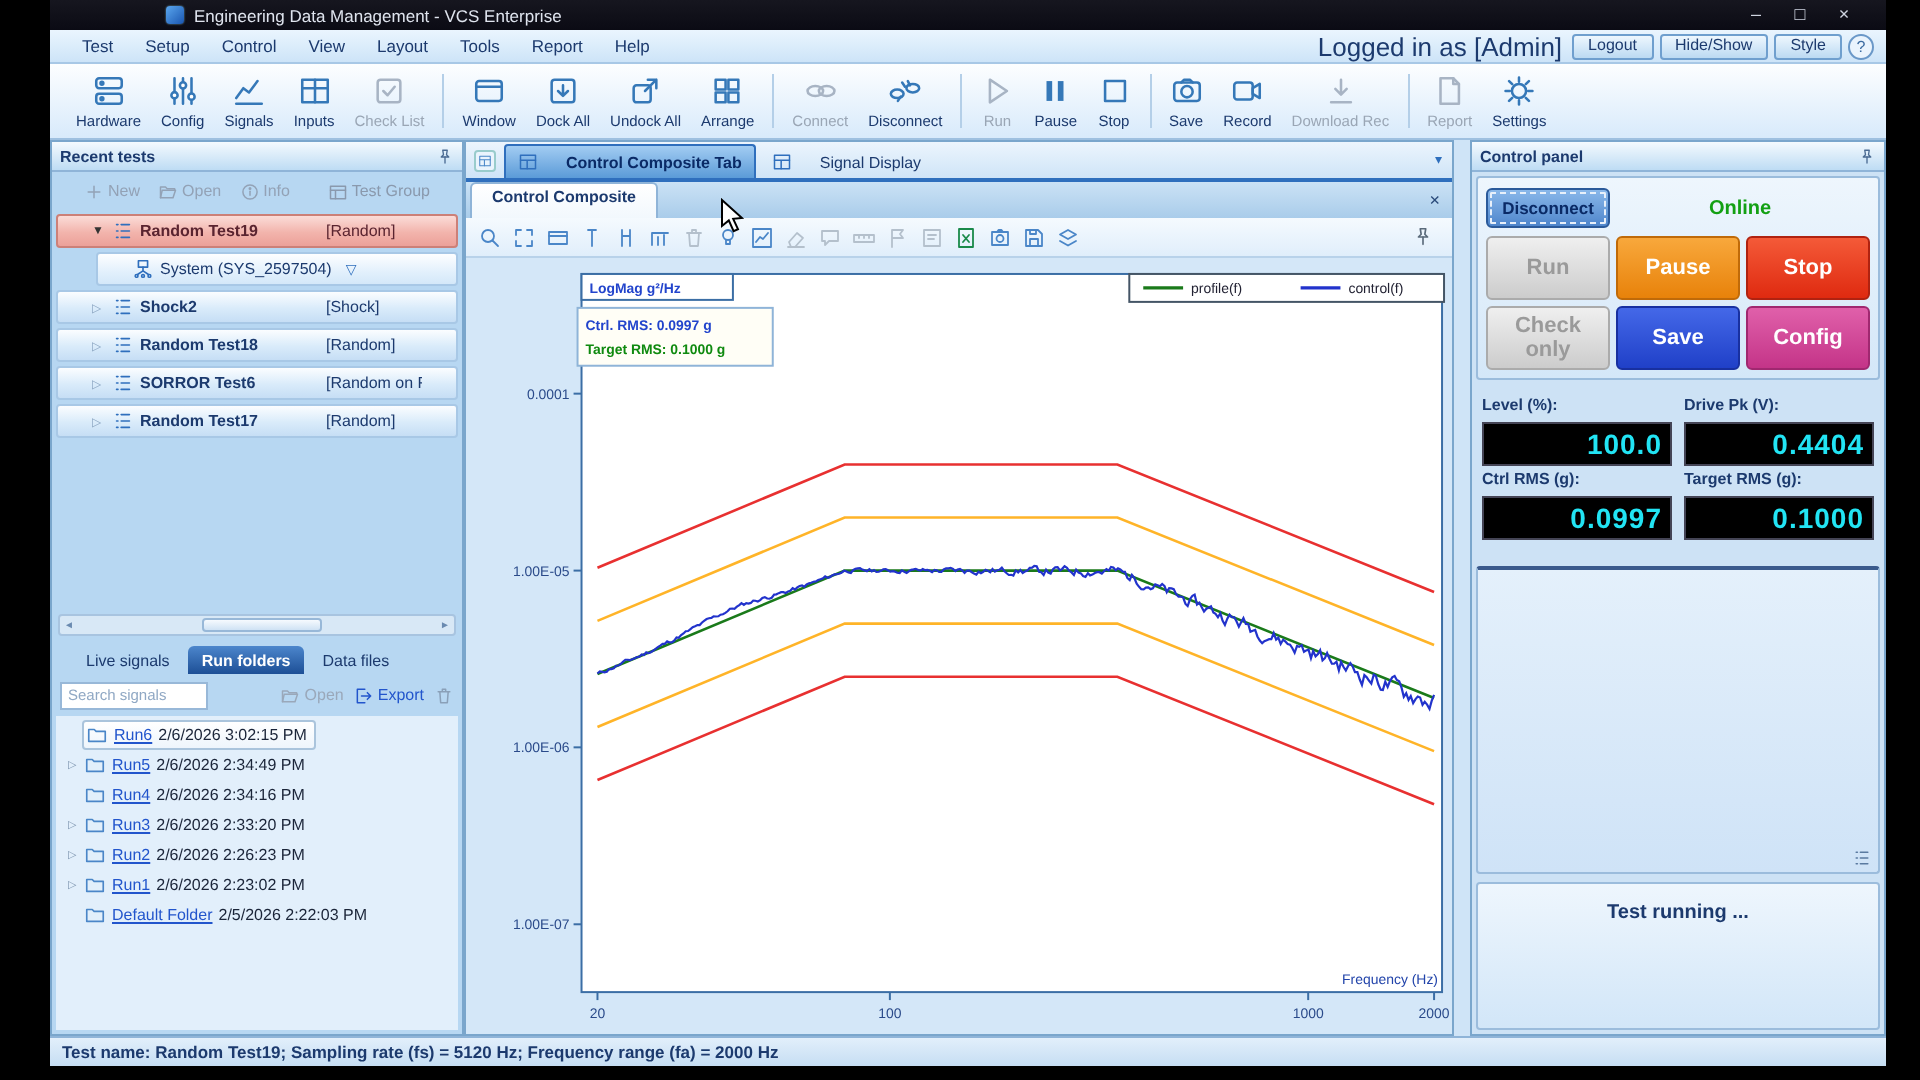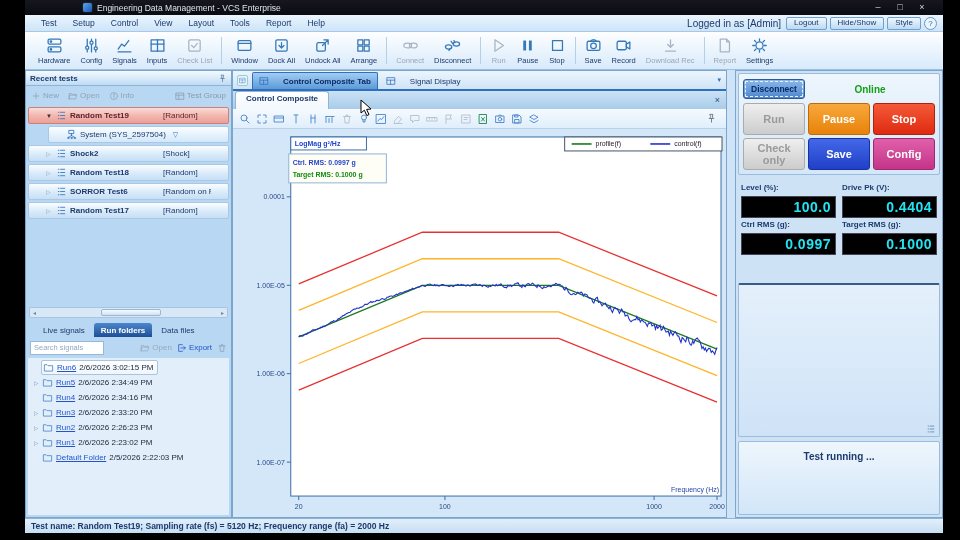--- a/index.html
+++ b/index.html
@@ -14,21 +14,21 @@
   .tb-title{font-size:8.5px;}
   .winbtns{margin-left:auto;display:flex;gap:0;margin-right:10px;}
   .wb{width:22px;text-align:center;font-size:9px;color:#cfd4e0;line-height:15px;}
 
   
   .menubar{position:absolute;top:15px;left:0;right:0;height:17px;background:linear-gradient(#eaf5fe,#cde4f8);
     border-bottom:1px solid #a8c8e6;display:flex;align-items:center;font-size:8.5px;color:#1c3a6e;box-sizing:border-box;}
   .menu-items{display:flex;padding-left:8px;}
   .menu-item{padding:0 8px;}
   .menu-right{margin-left:auto;display:flex;align-items:center;gap:3px;padding-right:6px;}
-  .logged{font-size:10px;margin-right:2px;}
+  .logged{font-size:13px;margin-right:2px;}
   .mbtn{font-size:8px;color:#1c3a6e;background:linear-gradient(#eef7fe,#bcdaf2);border:1px solid #6f9fce;
     border-radius:2px;height:13px;padding:0 7px;font-family:inherit;line-height:10px;}
   .helpq{width:11px;height:11px;border:1px solid #6a98c8;border-radius:50%;font-size:8px;display:flex;
     align-items:center;justify-content:center;color:#3a6aa0;background:#eaf4fd;}
 
   
   .toolbar{position:absolute;top:32px;left:0;right:0;height:38px;background:linear-gradient(#fdfeff,#d8eafb);
     border-bottom:1px solid #9ec0e0;display:flex;align-items:stretch;padding-left:8px;box-sizing:border-box;}
   .tb-item{display:flex;flex-direction:column;align-items:center;justify-content:center;padding:2px 5px 1px;color:#3578b8;}
   .tb-ico{width:17px;height:17px;}
@@ -40,21 +40,21 @@
   .jsico svg{width:100%;height:100%;display:block;fill:none;stroke:currentColor;stroke-width:1.8;
     stroke-linecap:round;stroke-linejoin:round;}
   .jsico{display:inline-block;}
 
   
   .sidebar{position:absolute;left:0;top:70px;width:207px;height:448px;background:#b7d7f2;
     border:1px solid #7aa6cc;box-sizing:border-box;}
   .panel-header{height:14px;background:linear-gradient(#f4fafe,#bedcf4);border-bottom:1px solid #8fb4d8;
     display:flex;align-items:center;font-size:8px;font-weight:bold;color:#1c3a6e;padding:0 4px;}
   .pinico{width:9px;height:9px;color:#4a6a92;margin-left:auto;}
-  .sb-actions{display:flex;align-items:center;height:19px;font-size:8px;color:#93a2b6;padding:0 5px;gap:3px;}
+  .sb-actions{display:flex;align-items:center;height:19px;font-size:8px;color:#93a2b6;padding:0 16px;gap:3px;}
   .sb-act-ico{width:10px;height:10px;}
   .sb-action{display:flex;align-items:center;gap:2px;margin-right:6px;}
   .sb-group{margin-left:auto;display:flex;align-items:center;gap:2px;color:#8a99ad;}
   .tree{padding:0 2px;}
   .tree-row{height:15px;margin-top:2px;display:flex;align-items:center;
     background:linear-gradient(#fbfdff,#d9ebfa 55%,#c6def5);border:1px solid #a8c8e6;border-radius:2px;
     font-size:8px;color:#1c3a6e;padding:0 17px;gap:3px;overflow:hidden;white-space:nowrap;}
   .tree-row.selected{background:linear-gradient(#fbdcd8,#f2b4ac 55%,#eca099);border-color:#cc8078;color:#5a2430;}
   .tree-row .tri{width:7px;font-size:6px;color:#8aa4c0;flex:none;}
   .tree-row.selected .tri{color:#333;}
@@ -784,20 +784,29 @@
           <text x="364" y="16.5" font-size="7" fill="#223">profile(f)</text>
           <line x1="419" x2="439" y1="14" y2="14" stroke="#2233cc" stroke-width="1.6"></line>
           <text x="443" y="16.5" font-size="7" fill="#223">control(f)</text>
         </svg>
     </div>
   </div>
 
   <div class="splitter"></div>
 
   <div class="rightpanel">
+    <div class="panel-header">
+      <span>Control panel</span>
+      <span class="pinico jsico">
+          <svg viewBox="0 0 24 24">
+            <path d="M9 3h6l-1 6 3 3H7l3-3z"></path>
+            <path d="M12 12v8"></path>
+          </svg>
+        </span>
+    </div>
     <div class="cp-box">
       <div class="cp-row1">
         <button class="cp-disconnect">Disconnect</button>
         <span class="cp-online">Online</span>
       </div>
       <div class="cp-grid" id="cp-buttons">
           <button class="cp-btn disabled">Run</button>
           <button class="cp-btn pause">Pause</button>
           <button class="cp-btn stop">Stop</button>
           <button class="cp-btn disabled">Check only</button>

